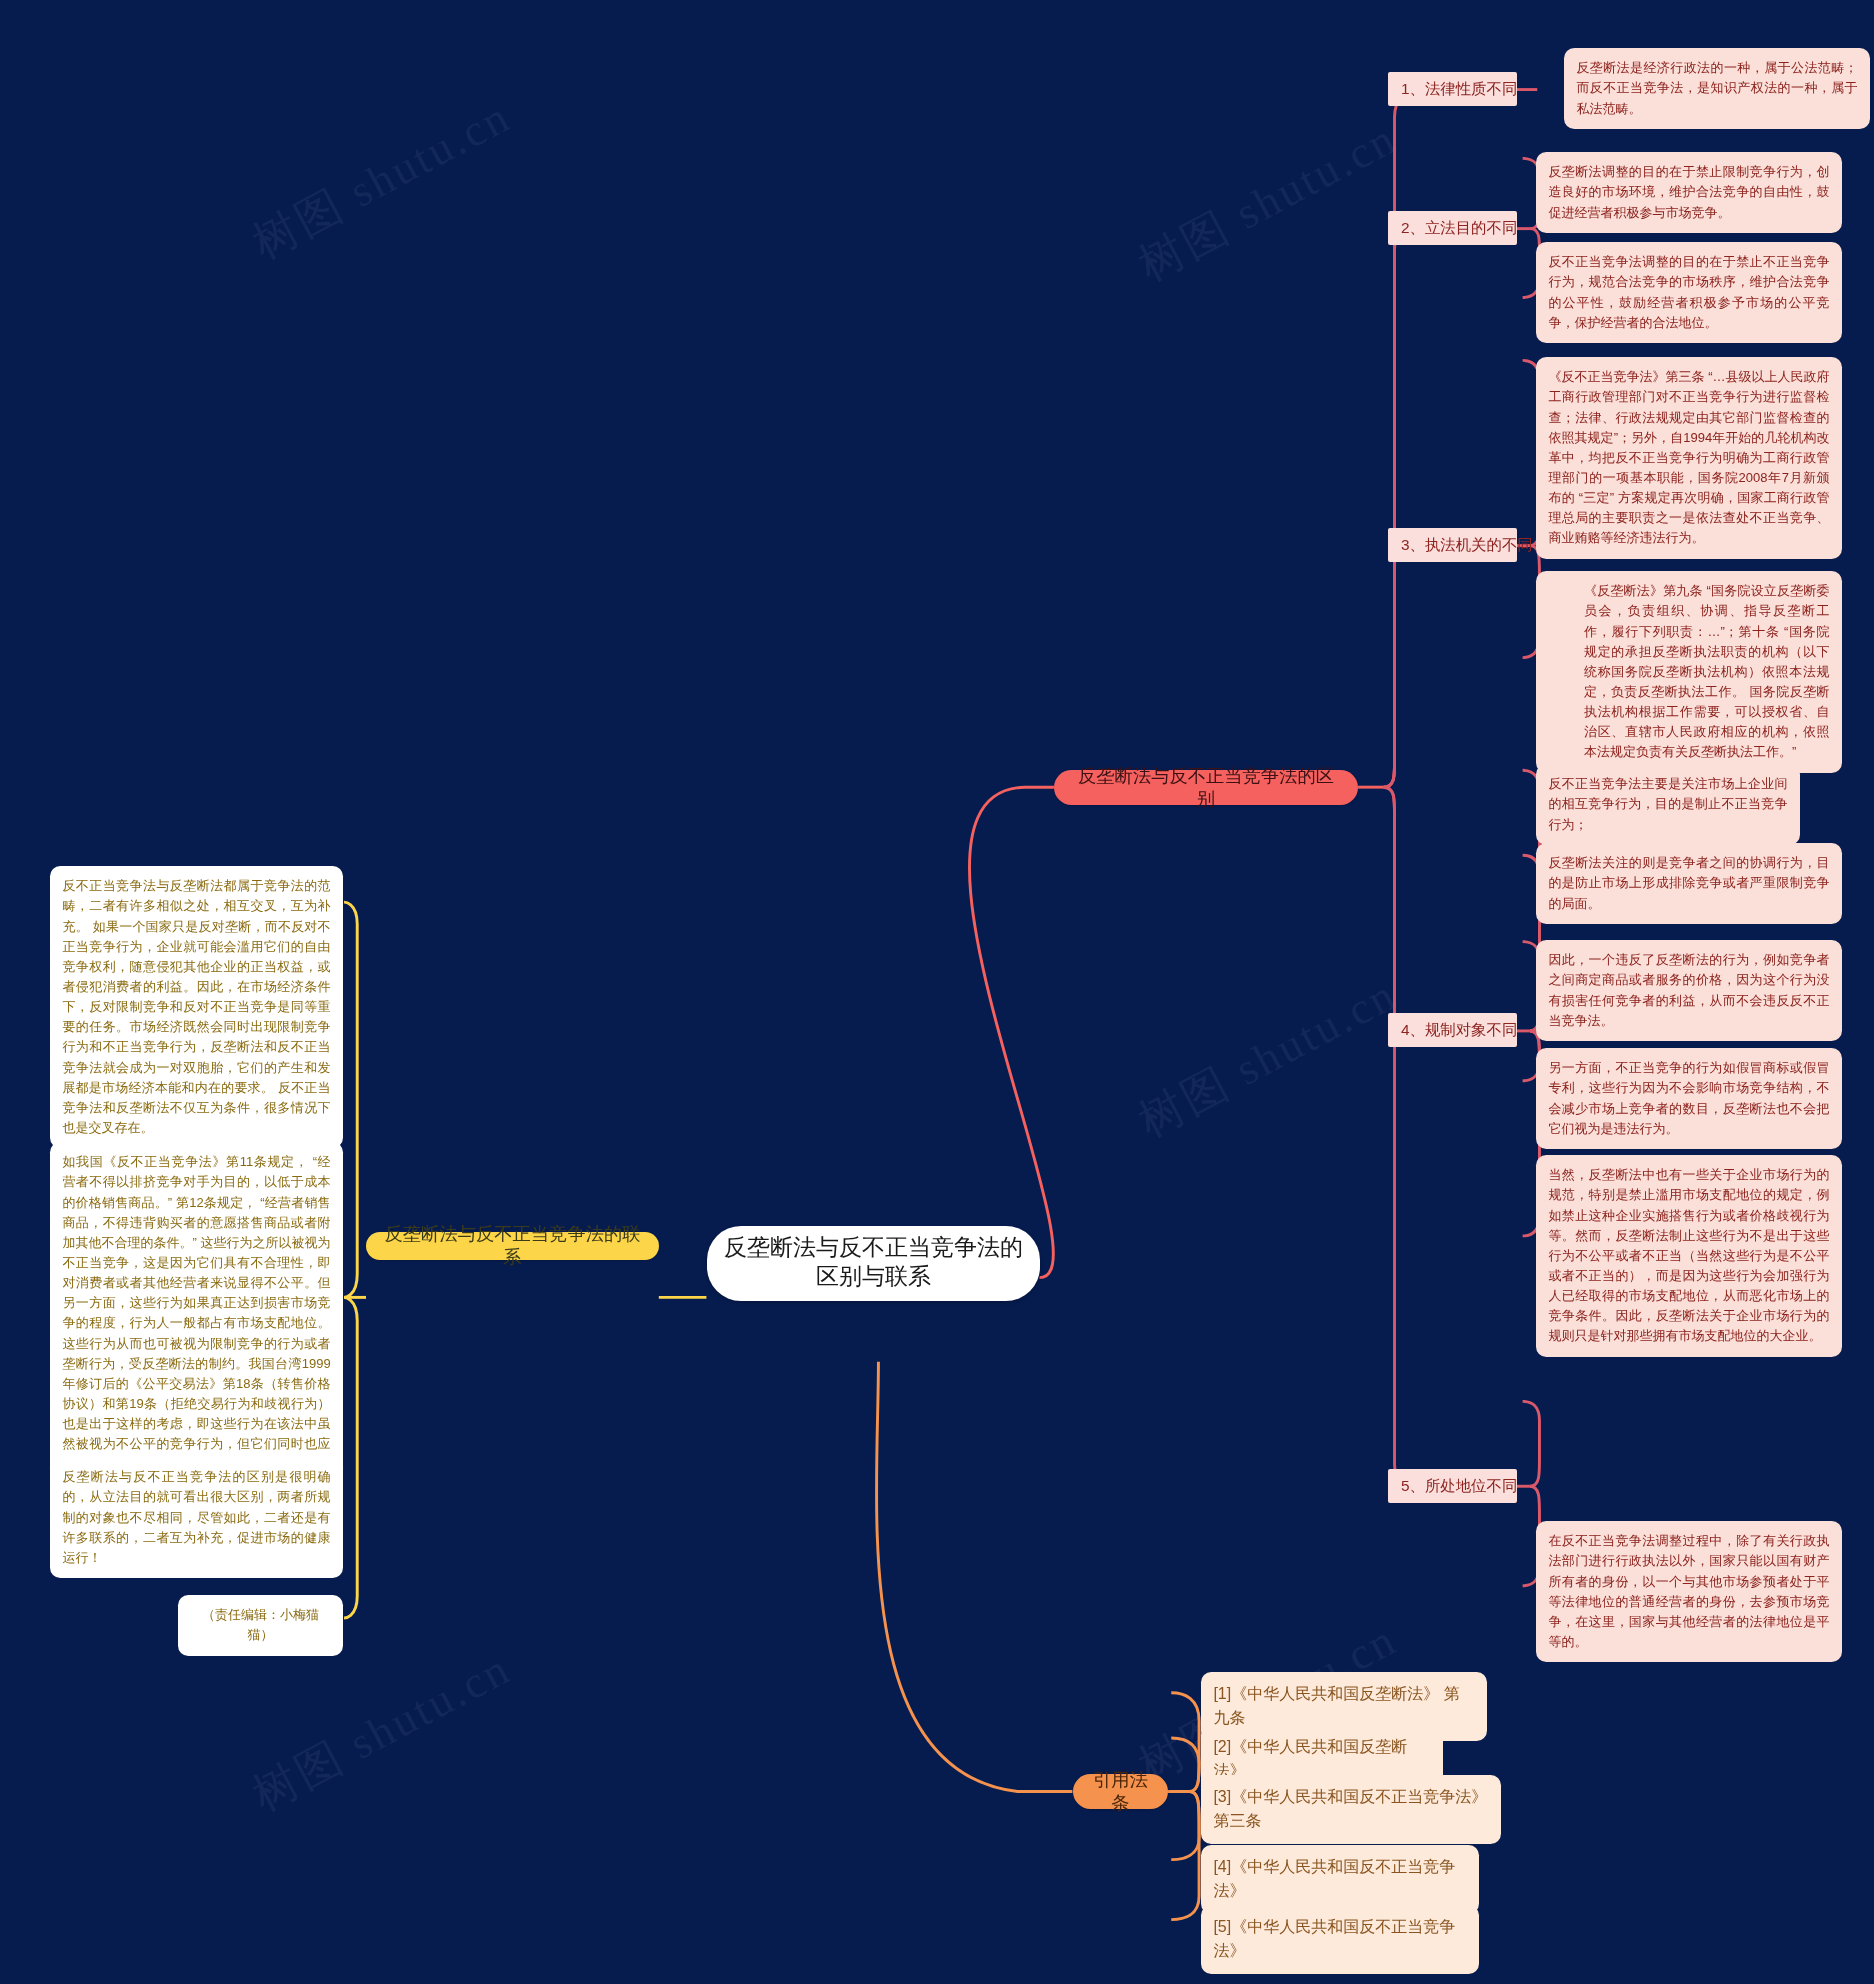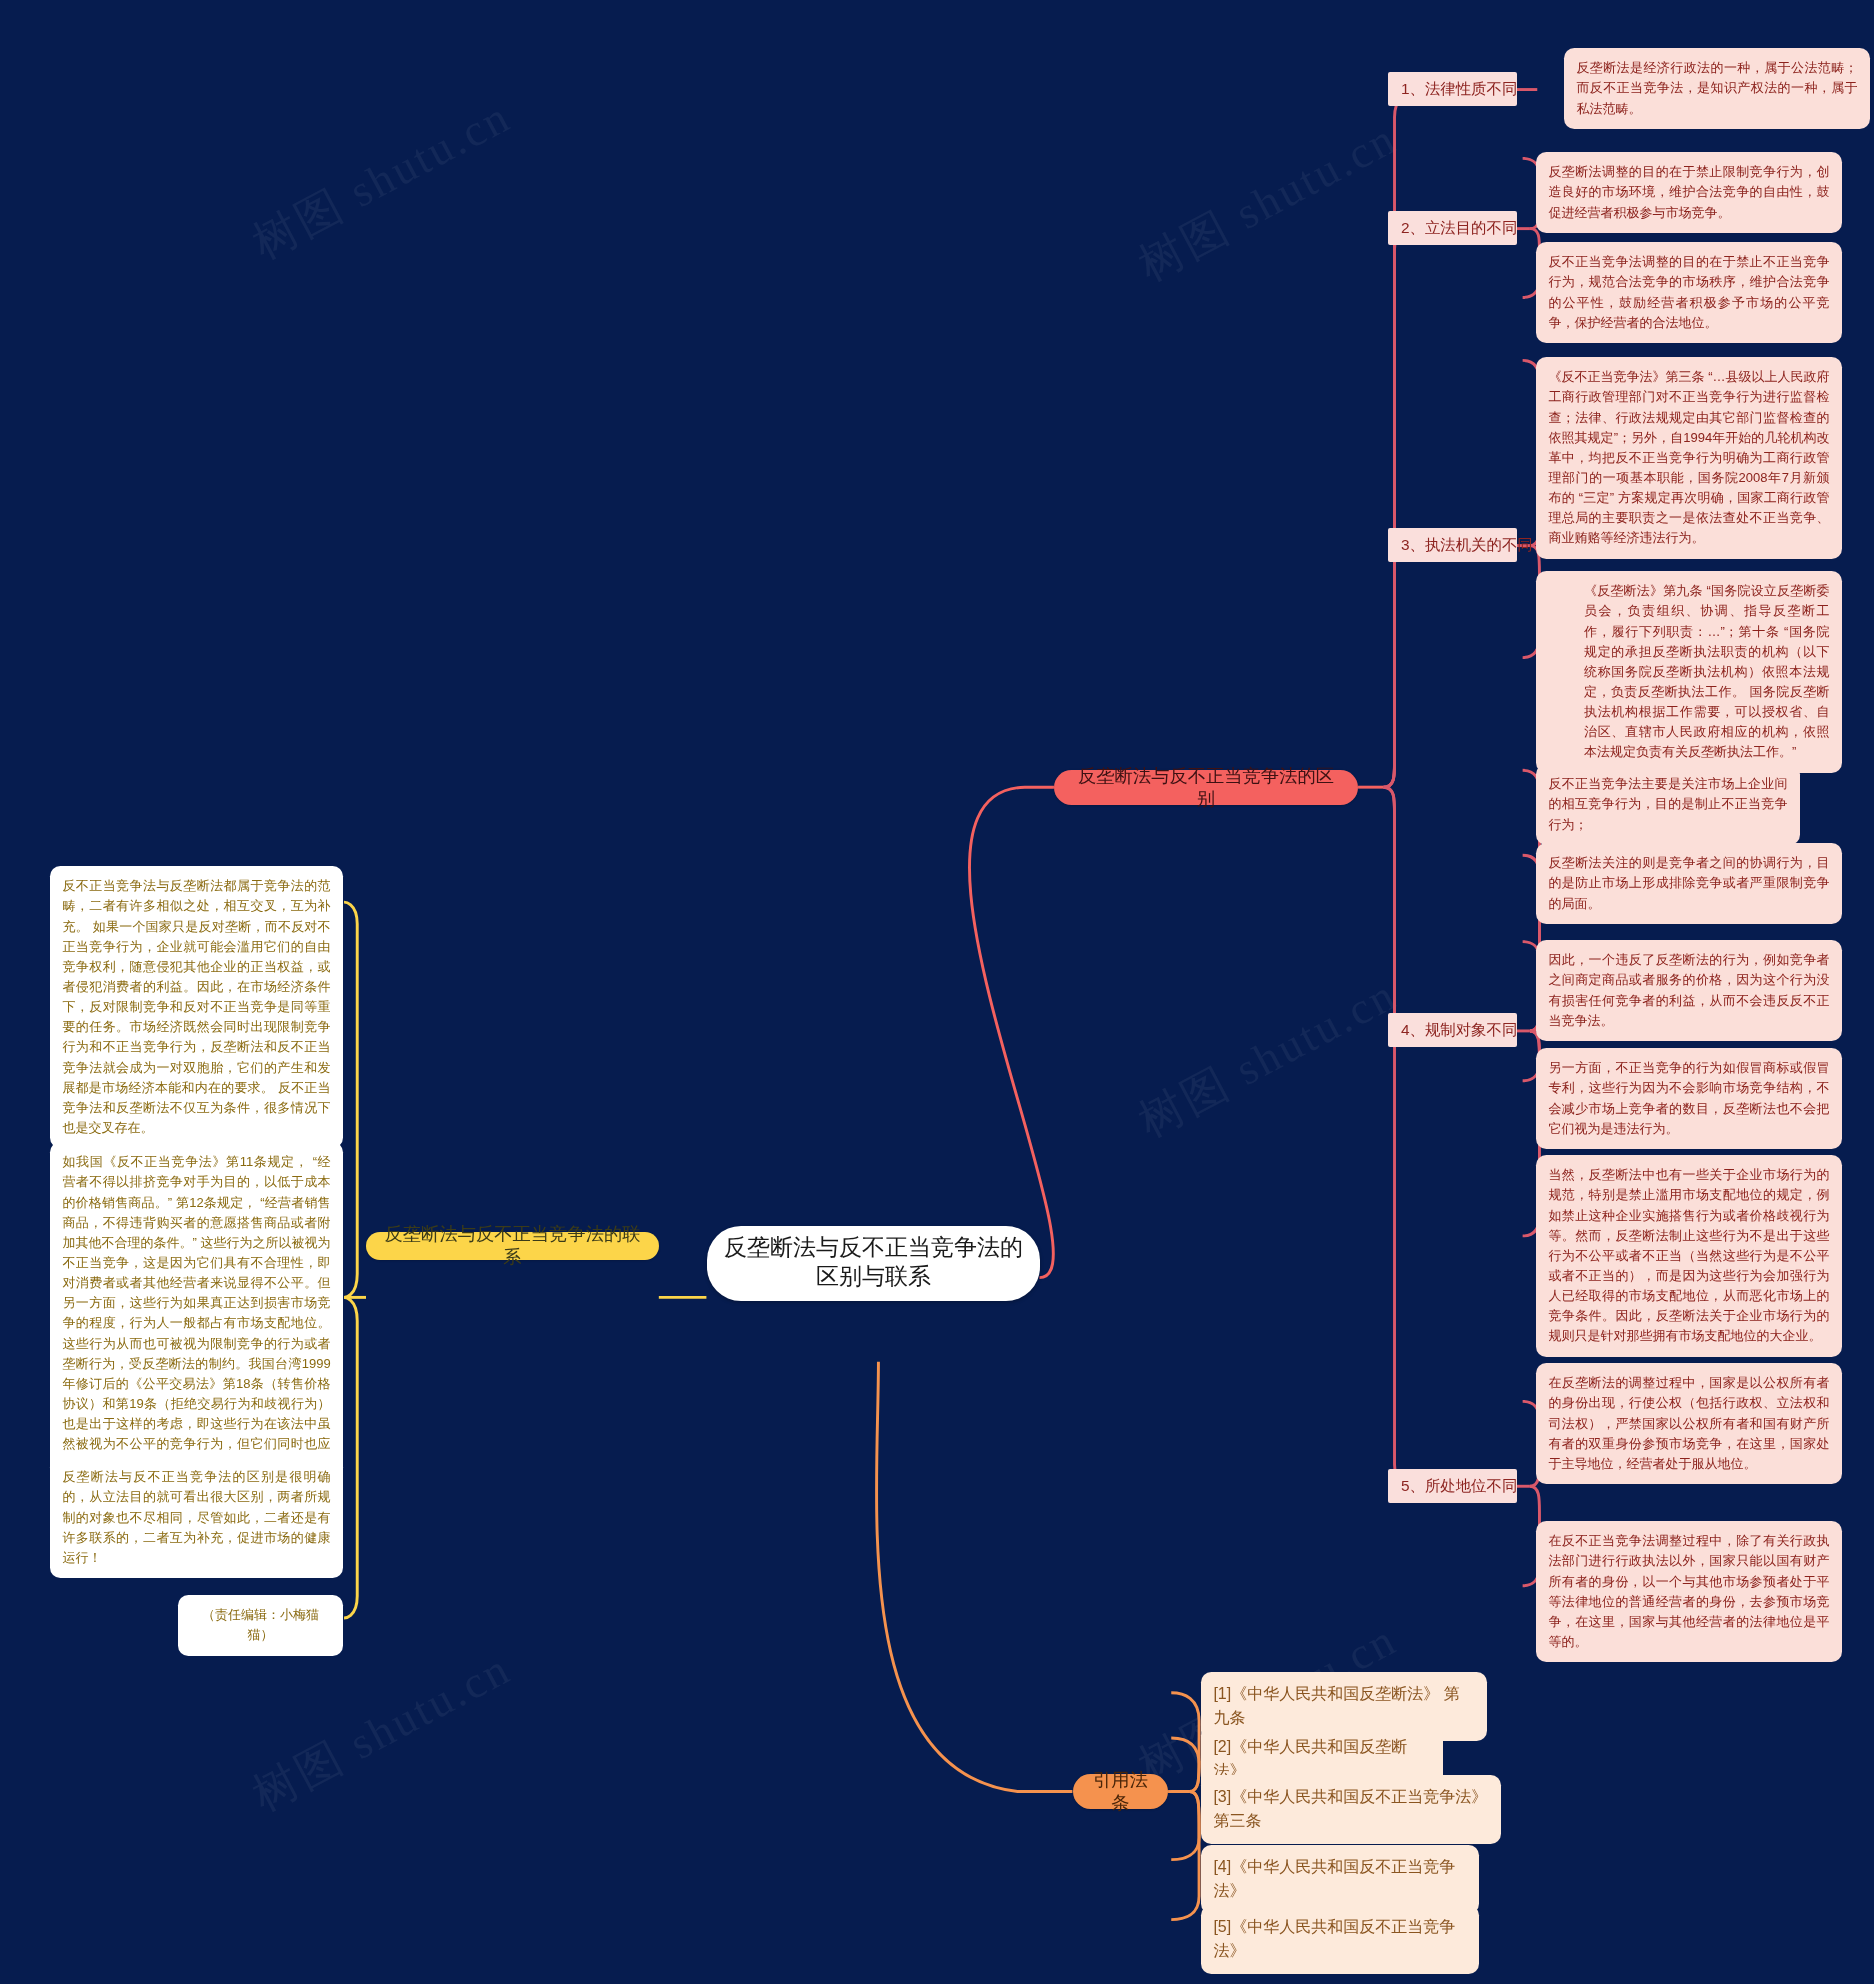--- a/index.html
+++ b/index.html
@@ -136,21 +136,20 @@
   <div class="node card c-red" style="left:1536px;top:571px;width:306px;padding-left:48px;">《反垄断法》第九条 “国务院设立反垄断委员会，负责组织、协调、指导反垄断工作，履行下列职责：…”；第十条 “国务院规定的承担反垄断执法职责的机构（以下统称国务院反垄断执法机构）依照本法规定，负责反垄断执法工作。 国务院反垄断执法机构根据工作需要，可以授权省、自治区、直辖市人民政府相应的机构，依照本法规定负责有关反垄断执法工作。”</div>
 
   <div class="node sub-red" style="left:1388px;top:1013px;width:129px;">4、规制对象不同</div>
   <div class="node card c-red" style="left:1536px;top:764px;width:264px;">反不正当竞争法主要是关注市场上企业间的相互竞争行为，目的是制止不正当竞争行为；</div>
   <div class="node card c-red" style="left:1536px;top:843px;width:306px;">反垄断法关注的则是竞争者之间的协调行为，目的是防止市场上形成排除竞争或者严重限制竞争的局面。</div>
   <div class="node card c-red" style="left:1536px;top:940px;width:306px;">因此，一个违反了反垄断法的行为，例如竞争者之间商定商品或者服务的价格，因为这个行为没有损害任何竞争者的利益，从而不会违反反不正当竞争法。</div>
   <div class="node card c-red" style="left:1536px;top:1048px;width:306px;">另一方面，不正当竞争的行为如假冒商标或假冒专利，这些行为因为不会影响市场竞争结构，不会减少市场上竞争者的数目，反垄断法也不会把它们视为是违法行为。</div>
   <div class="node card c-red" style="left:1536px;top:1155px;width:306px;">当然，反垄断法中也有一些关于企业市场行为的规范，特别是禁止滥用市场支配地位的规定，例如禁止这种企业实施搭售行为或者价格歧视行为等。然而，反垄断法制止这些行为不是出于这些行为不公平或者不正当（当然这些行为是不公平或者不正当的），而是因为这些行为会加强行为人已经取得的市场支配地位，从而恶化市场上的竞争条件。因此，反垄断法关于企业市场行为的规则只是针对那些拥有市场支配地位的大企业。</div>
 
   <div class="node sub-red" style="left:1388px;top:1469px;width:129px;">5、所处地位不同</div>
-  <div class="node card c-red" style="left:1536px;top:1363px;width:306px;">在反垄断法的调整过程中，国家是以公权所有者的身份出现，行使公权（包括行政权、立法权和司法权），严禁国家以公权所有者和国有财产所有者的双重身份参预市场竞争，在这里，国家处于主导地位，经营者处于服从地位。</div>
   <div class="node card c-red" style="left:1536px;top:1521px;width:306px;">在反不正当竞争法调整过程中，除了有关行政执法部门进行行政执法以外，国家只能以国有财产所有者的身份，以一个与其他市场参预者处于平等法律地位的普通经营者的身份，去参预市场竞争，在这里，国家与其他经营者的法律地位是平等的。</div>
 
   <div class="node pill b-orange" style="left:1073px;top:1774px;width:95px;height:35px;">引用法条</div>
 
   <div class="node card c-orange" style="left:1201px;top:1672px;width:286px;">[1]《中华人民共和国反垄断法》 第九条</div>
   <div class="node card c-orange" style="left:1201px;top:1725px;width:242px;">[2]《中华人民共和国反垄断法》</div>
   <div class="node card c-orange" style="left:1201px;top:1775px;width:300px;">[3]《中华人民共和国反不正当竞争法》 第三条</div>
   <div class="node card c-orange" style="left:1201px;top:1845px;width:278px;">[4]《中华人民共和国反不正当竞争法》</div>
   <div class="node card c-orange" style="left:1201px;top:1905px;width:278px;">[5]《中华人民共和国反不正当竞争法》</div>
 

